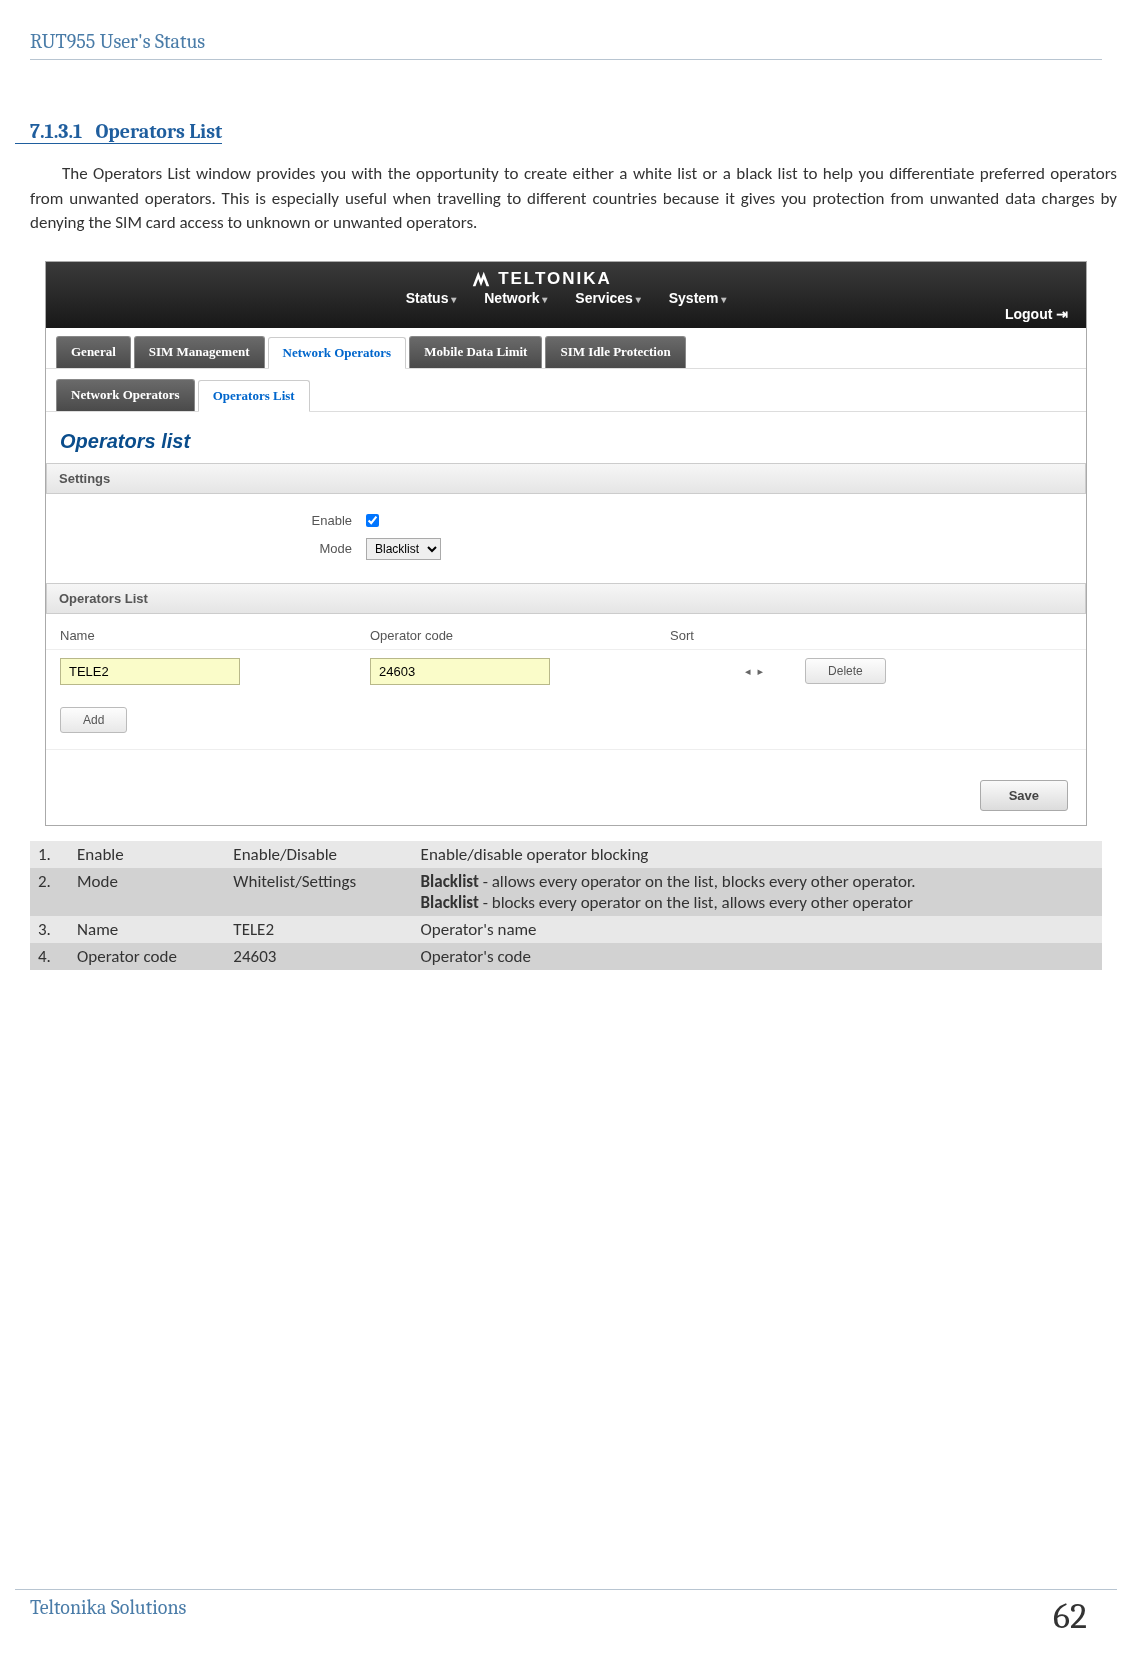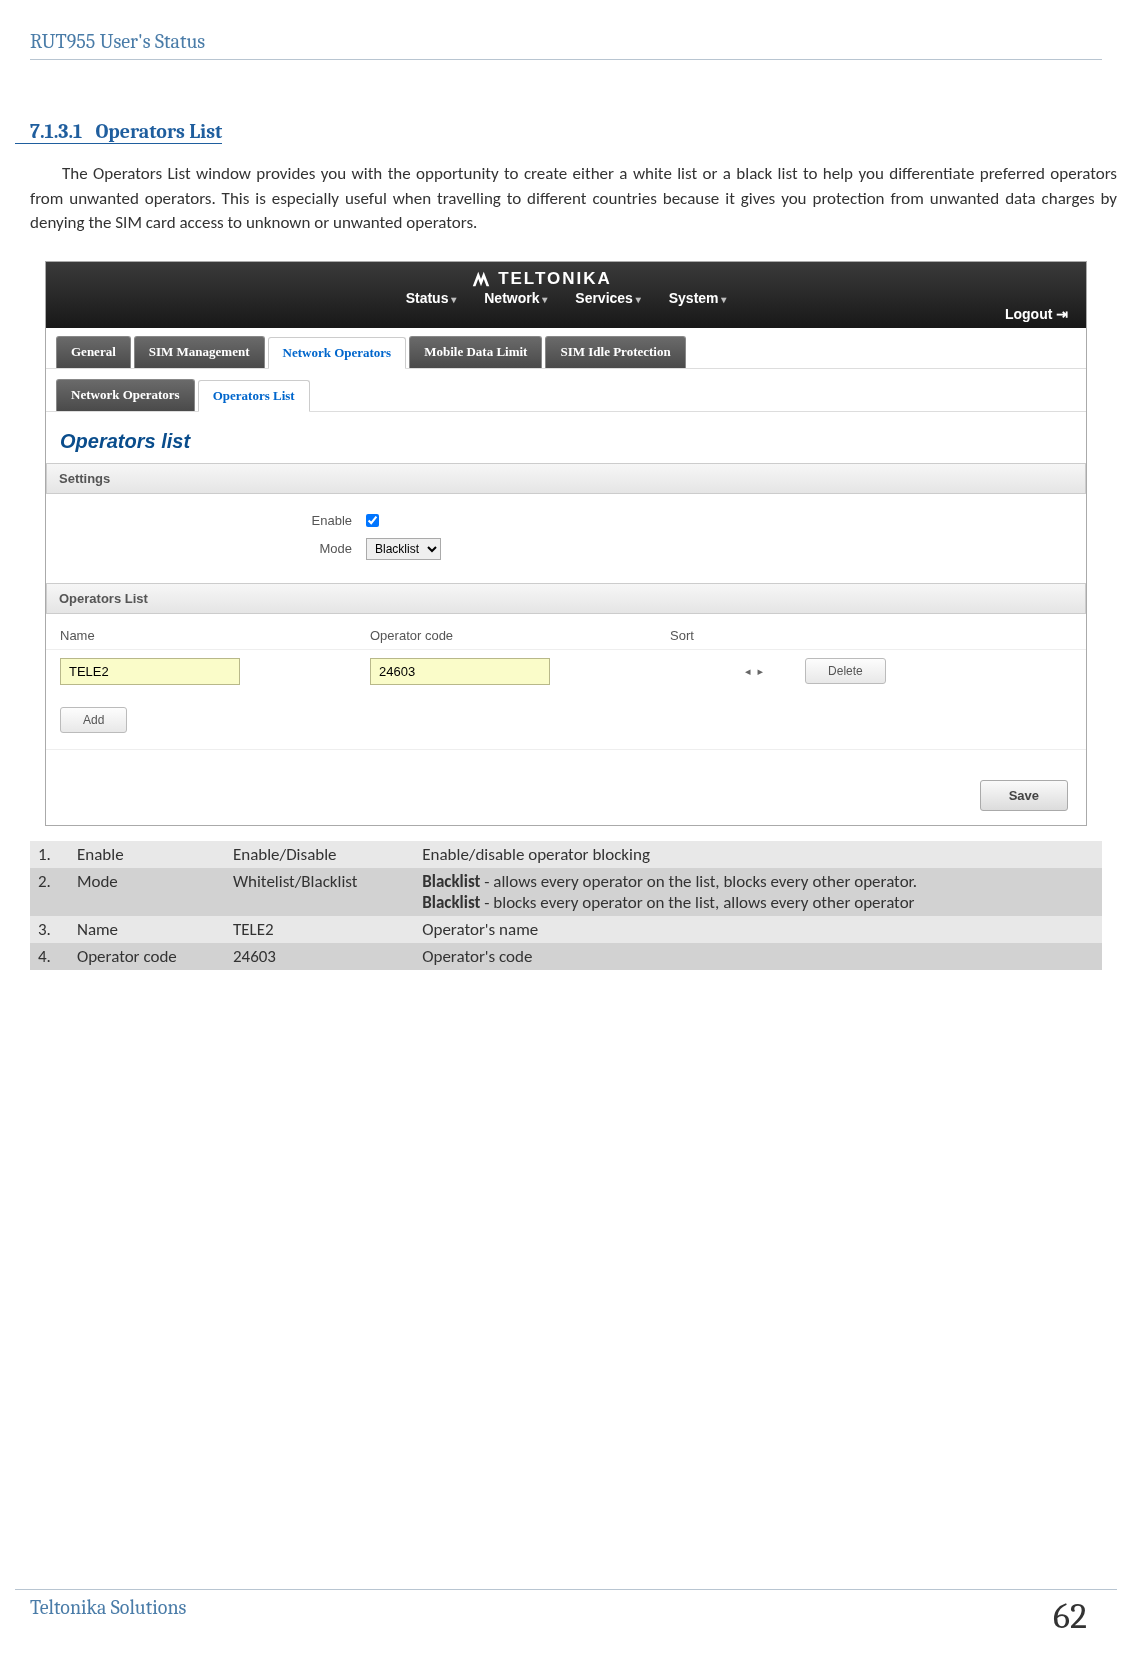--- a/index.html
+++ b/index.html
@@ -340,21 +340,21 @@
   <tbody>
   <tr class="odd">
     <td>1.</td>
     <td>Enable</td>
     <td>Enable/Disable</td>
     <td>Enable/disable operator blocking</td>
   </tr>
   <tr class="even">
     <td>2.</td>
     <td>Mode</td>
-    <td>Whitelist/Blacklist</td>
+    <td>Whitelist/Settings</td>
     <td>
       <b>Blacklist</b><span> - allows every operator on the list, blocks every other operator.</span><br>
       <b>Blacklist</b><span> - blocks every operator on the list, allows every other operator</span>
     </td>
   </tr>
   <tr class="odd">
     <td>3.</td>
     <td>Name</td>
     <td>TELE2</td>
     <td>Operator's name</td>

